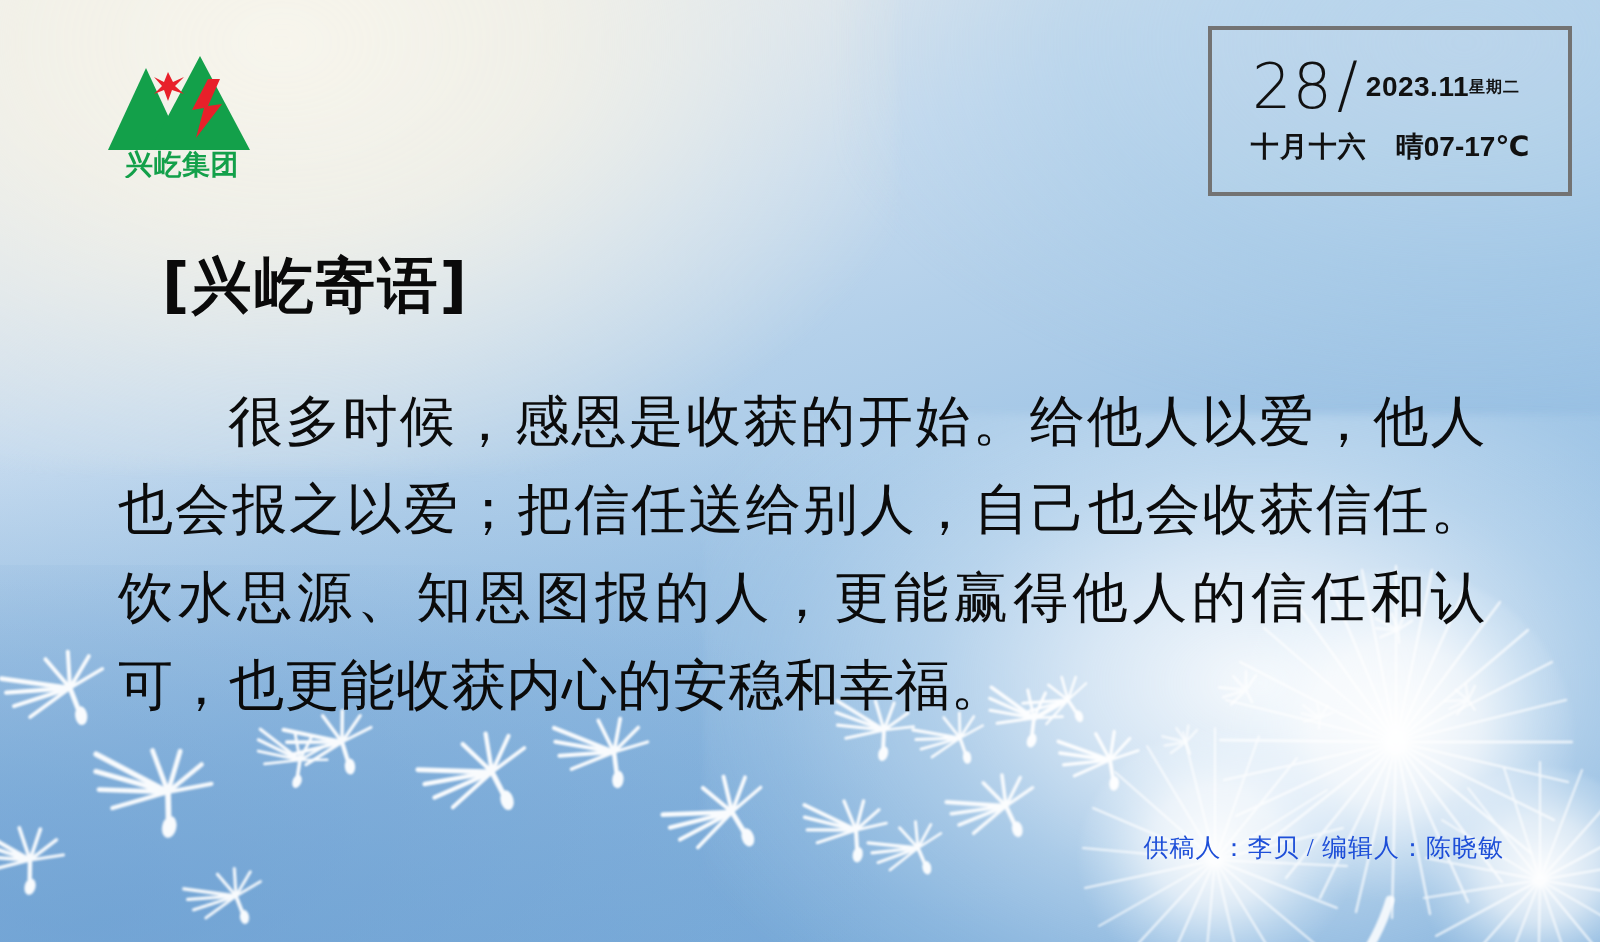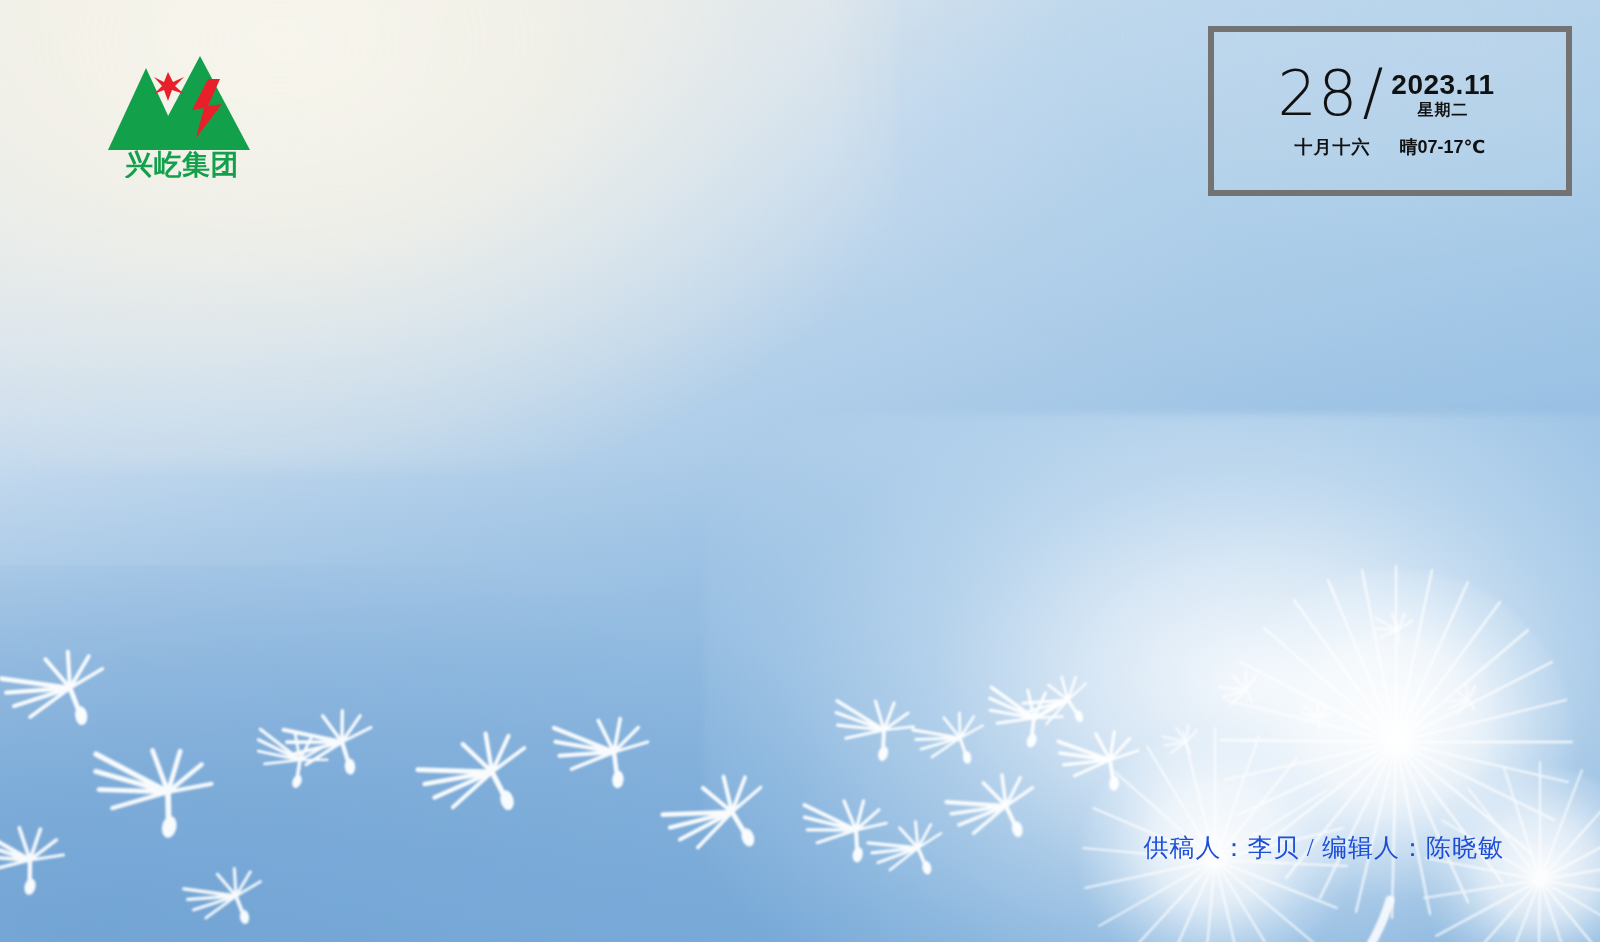--- a/index.html
+++ b/index.html
@@ -86,21 +86,21 @@
     position:absolute; left:100px; top:46px;
     width:164px; height:132px;
   }
   .logo svg{width:100%;height:100%;display:block;}
 
   
   .date-card{
     position:absolute;
     left:1208px; top:26px;
     width:364px; height:170px;
-    border:6px solid #737373;
+    border:4px solid #737373;
     background:rgba(255,255,255,0.045);
     display:flex;
     flex-direction:column;
     justify-content:center;
     font-family:"Liberation Sans","DejaVu Sans",sans-serif;
     color:#111;
   }
   .date-top{
     display:flex;
     align-items:center;
@@ -117,33 +117,33 @@
   .day-slash{
     font-size:62px;
     font-weight:300;
     line-height:1;
     margin:0 6px 0 4px;
     transform:translateY(-2px);
     font-family:"DejaVu Sans","Liberation Sans",sans-serif;
   }
   .ym-block{
     display:flex;
-    flex-direction:column;
+    flex-direction:row;
     align-items:center;
     line-height:1.12;
     margin-left:2px;
   }
   .ym{font-size:28px; font-weight:600; letter-spacing:0.5px;}
   .weekday{font-size:16px; font-weight:700; letter-spacing:1px;}
   .date-bottom{
     display:flex;
     align-items:center;
     justify-content:center;
     margin-top:8px;
-    font-size:18px;
+    font-size:28px;
     font-weight:600;
     letter-spacing:1px;
   }
   .lunar{letter-spacing:1px;}
   .weather{letter-spacing:0px;padding-left:29px;}
 
   
   .headline{
     position:absolute;
     left:162px; top:246px;
@@ -380,17 +380,21 @@
         <span class="ym">2023.11</span>
         <span class="weekday">星期二</span>
       </span>
     </div>
     <div class="date-bottom">
       <span class="lunar">十月十六</span>
       <span class="weather">晴07-17℃</span>
     </div>
   </div>
 
-
+  <div class="headline">[兴屹寄语]</div>
+
+  <div class="body-copy">
+    <p>很多时候，感恩是收获的开始。给他人以爱，他人也会报之以爱；把信任送给别人，自己也会收获信任。饮水思源、知恩图报的人，更能赢得他人的信任和认可，也更能收获内心的安稳和幸福。</p>
+  </div>
 
   <div class="credits">供稿人：李贝 / 编辑人：陈晓敏</div>
 
 </div>
 
 </body></html>

